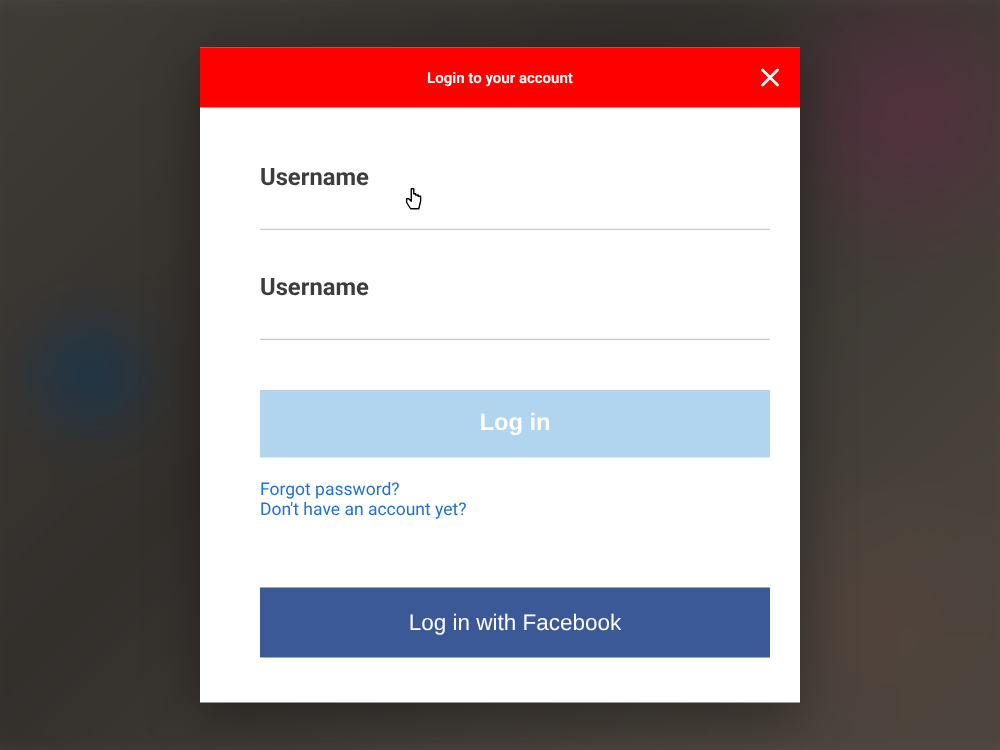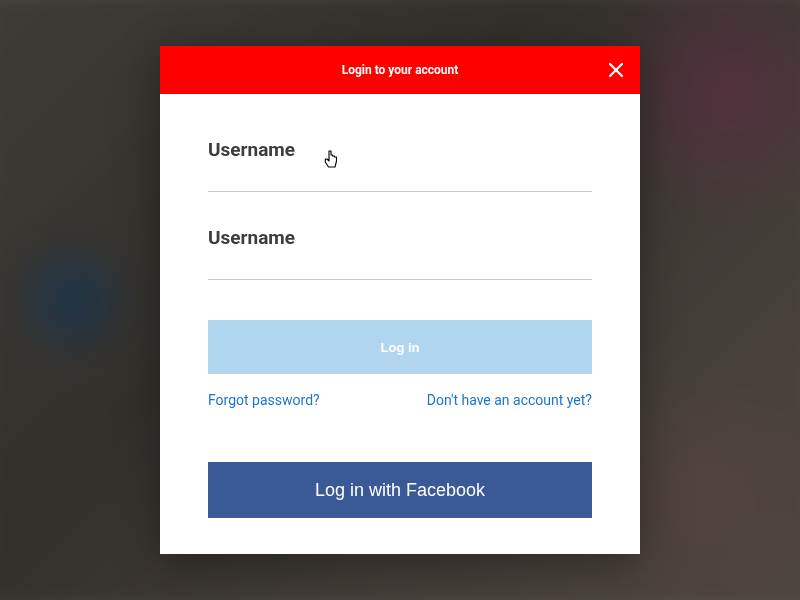--- a/index.html
+++ b/index.html
@@ -54,21 +54,21 @@
       width: 28px;
       height: 28px;
       display: flex;
       align-items: center;
       justify-content: center;
       cursor: pointer;
       color: #ffffff;
     }
     .close-btn svg { display: block; }
     .modal-body {
-      padding: 44px 48px 36px 48px;
+      padding: 44px 24px 36px 48px;
     }
     .field {
       margin-bottom: 34px;
       position: relative;
     }
     .field-label {
       font-size: 19px;
       font-weight: 700;
       color: #3d3d3d;
       display: block;
@@ -81,31 +81,32 @@
       font-size: 16px;
       padding: 4px 0 6px 0;
       outline: none;
       background: transparent;
     }
     .login-btn {
       width: 100%;
       height: 54px;
       background: #b1d5ef;
       color: #ffffff;
-      font-size: 13px;
+      font-size: 19px;
       font-weight: 700;
       border: none;
       cursor: pointer;
       margin-top: 6px;
     }
     .links-row {
       display: flex;
       justify-content: space-between;
       margin-top: 18px;
       font-size: 14px;
+      flex-direction: column;
     }
     .link {
       color: #1e73d0;
       text-decoration: none;
       cursor: pointer;
     }
     .fb-btn {
       width: 100%;
       height: 56px;
       background: #3c5997;

